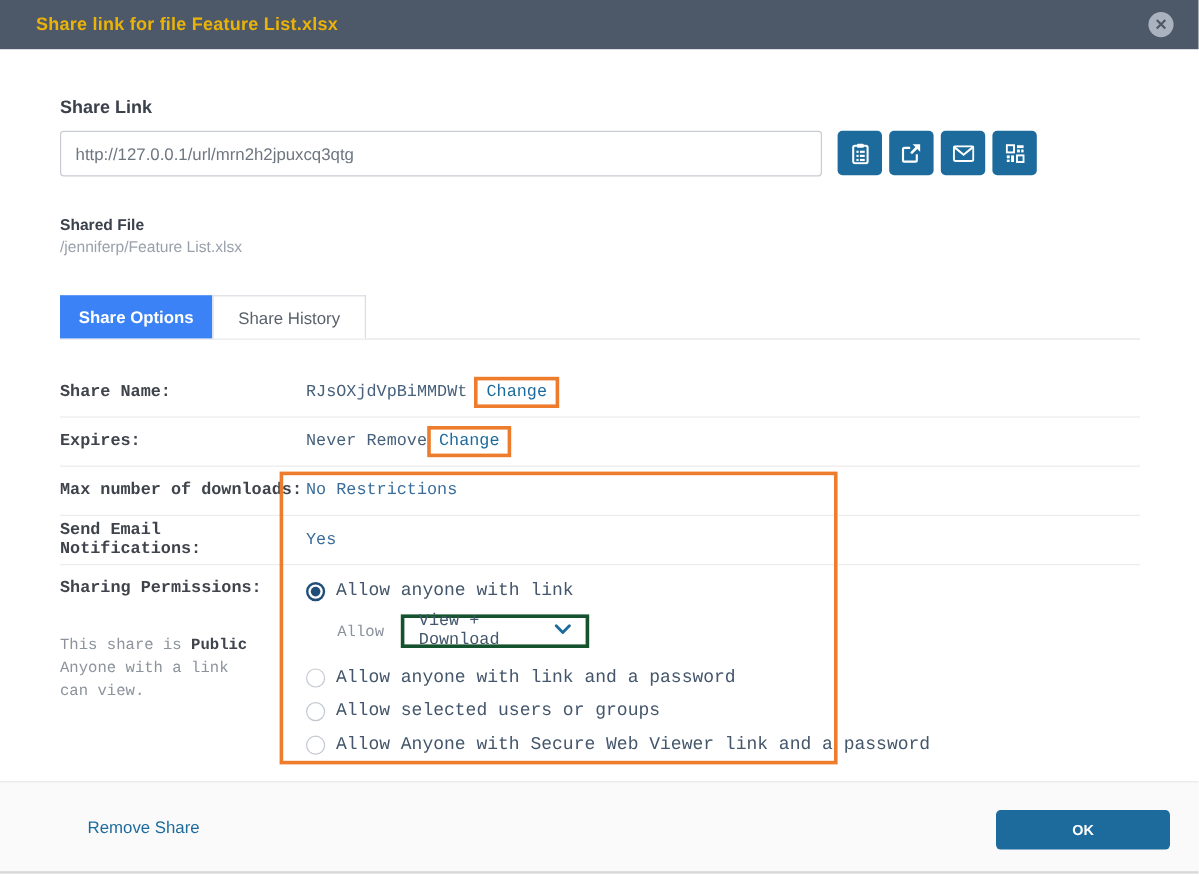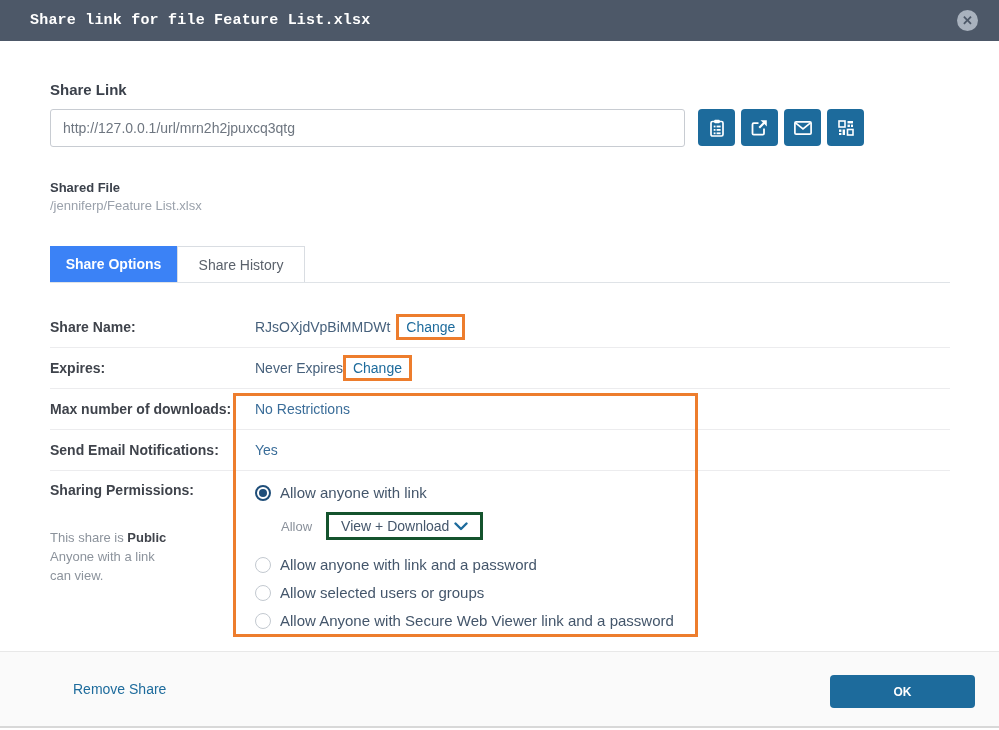--- a/index.html
+++ b/index.html
@@ -2,21 +2,21 @@
 <html><head>
 <meta charset="utf-8">
 <style>
   * { margin:0; padding:0; box-sizing:border-box; }
   html,body { background:#ffffff; font-family:"Liberation Sans", sans-serif; }
   .dialog { position:relative; width:999px; height:730px; background:#fff; overflow:hidden; }
 
   
   .hdr { position:absolute; top:0; left:0; width:100%; height:41px; background:#4d5868;
          display:flex; align-items:center; }
-  .hdr-title { color:#ffffff; font-size:15px; font-weight:bold; margin-left:30px; letter-spacing:.2px;font-family:Liberation Mono, monospace; }
+  .hdr-title { color:#eab308; font-size:15px; font-weight:bold; margin-left:30px; letter-spacing:.2px; }
   .close-btn { position:absolute; right:21px; top:10px; width:21px; height:21px; border-radius:50%;
                background:#a9b2be; color:#4d5868; font-size:13px; font-weight:bold; line-height:21px;
                text-align:center; cursor:pointer; }
 
   
   .sec-label { position:absolute; left:50px; top:81px; font-size:15px; font-weight:bold; color:#3b414b; }
   .link-row { position:absolute; left:50px; top:109px; display:flex; align-items:flex-start; }
   .url-input { width:635px; height:38px; border:1px solid #c8ccd2; border-radius:3px; padding:0 12px;
                font-size:14px; color:#6e7680; font-family:"Liberation Sans", sans-serif; outline:none; }
   .modify-btn { margin-left:10px; height:38px; background:#fff; border:3px solid #ed7d2d; border-radius:1px;
@@ -31,21 +31,21 @@
   .sf-label { position:absolute; left:50px; top:180px; font-size:13px; font-weight:bold; color:#3b414b; }
   .sf-path  { position:absolute; left:50px; top:198px; font-size:13px; color:#9aa1ab; }
 
   
   .tabs { position:absolute; left:50px; top:246px; width:900px; display:flex; border-bottom:1px solid #dfe3e7; }
   .tab { height:36px; display:flex; align-items:center; justify-content:center; font-size:14px; cursor:pointer; }
   .tab.active { background:#3b82f6; color:#fff; font-weight:bold; width:127px; }
   .tab.inactive { background:#fff; color:#5a616b; width:128px; border:1px solid #d9dde2; border-bottom:none; }
 
   
-  .rows { position:absolute; left:50px; top:307px; width:900px; }
+  .rows { position:absolute; left:50px; top:307px; width:900px;font-family:Liberation Mono, monospace; }
   .row { display:flex; align-items:center; min-height:41px; border-bottom:1px solid #ececee; font-size:14px; }
   .row-label { width:205px; font-weight:bold; color:#3f434b; flex-shrink:0; }
   .row-value { color:#47617c; display:flex; align-items:center; }
   .blue-val { color:#3a6d99; }
   .change-link { color:#1d6b9c; cursor:pointer; border:3px solid #ed7d2d; padding:2px 7px; margin-left:6px;text-align:center; }
   .change-link.tight { margin-left:0; }
 
   
   .perm-row { display:flex; border-bottom:none; padding-top:11px; align-items:flex-start; }
   .perm-left { width:205px; flex-shrink:0; }
@@ -152,21 +152,21 @@
       <div class="row-label">Share Name:</div>
       <div class="row-value">
         <span>RJsOXjdVpBiMMDWt</span>
         <span class="change-link">Change</span>
       </div>
     </div>
 
     <div class="row">
       <div class="row-label">Expires:</div>
       <div class="row-value">
-        <span>Never Expires</span>
+        <span>Never Remove</span>
         <span class="change-link tight">Change</span>
       </div>
     </div>
 
     <div class="row">
       <div class="row-label">Max number of downloads:</div>
       <div class="row-value blue-val">No Restrictions</div>
     </div>
 
     <div class="row">

